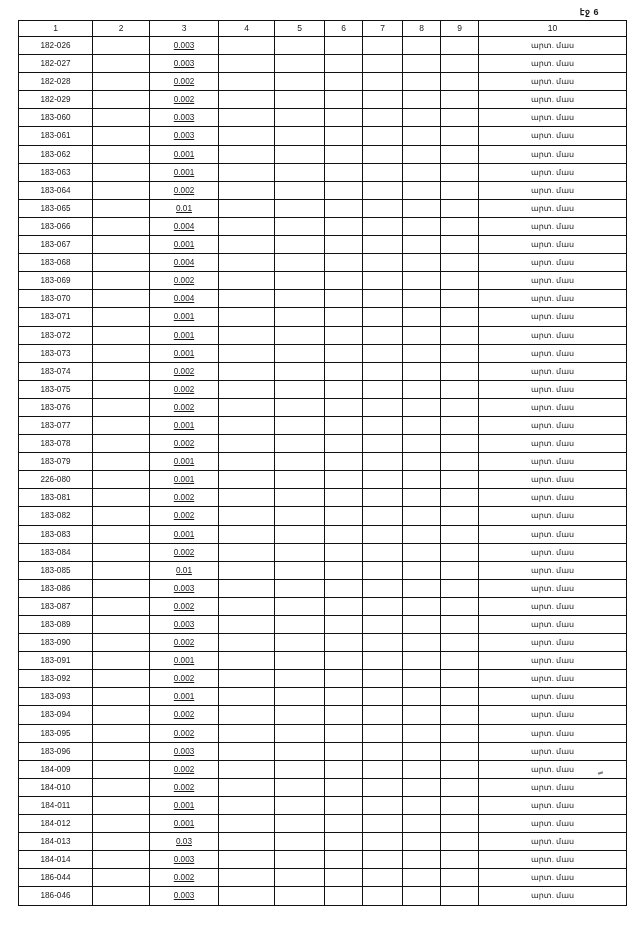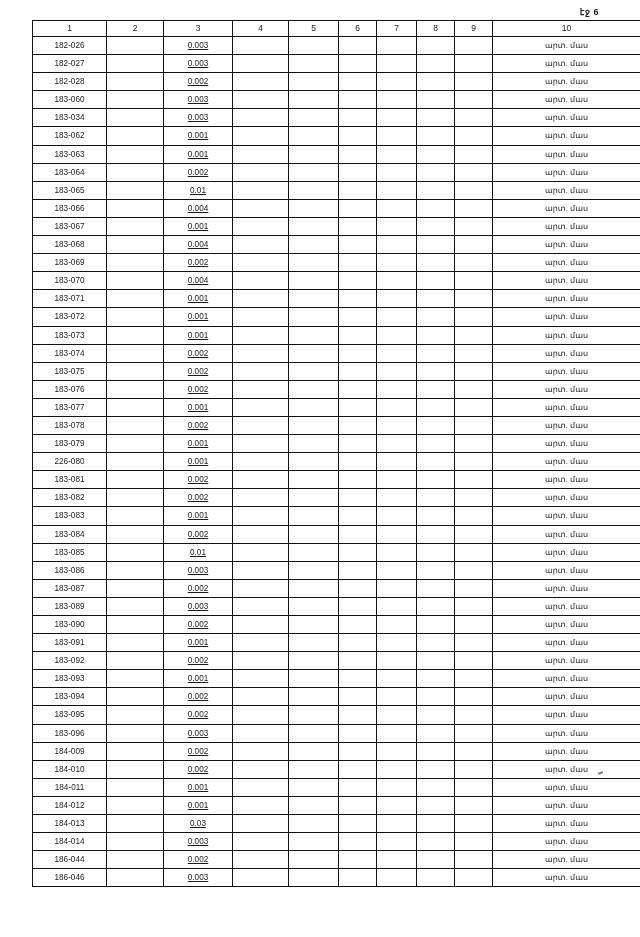--- a/index.html
+++ b/index.html
@@ -13,21 +13,21 @@
     font-family: "Liberation Sans", sans-serif;
     color: #1a1a1a;
     position: relative;
     overflow: hidden;
   }
   .page {
     position: relative;
     width: 639px;
     height: 937px;
     box-sizing: border-box;
-    padding: 6px 14px 4px 32px;
+    padding: 6px 14px 4px 18px;
   }
   .page-header {
     text-align: right;
     font-size: 9px;
     font-weight: bold;
     letter-spacing: 0.5px;
     padding-right: 26px;
     padding-bottom: 2px;
     height: 12px;
     line-height: 12px;
@@ -143,33 +143,45 @@
           <td class="c-num">0.002</td>
           <td class="c-blank"></td>
           <td class="c-blank"></td>
           <td class="c-blank"></td>
           <td class="c-blank"></td>
           <td class="c-blank"></td>
           <td class="c-blank"></td>
           <td class="c-txt">արտ. մաս</td>
         </tr>
         <tr>
+          <td class="c-no">182-029</td>
+          <td class="c-blank"></td>
+          <td class="c-num">0.002</td>
+          <td class="c-blank"></td>
+          <td class="c-blank"></td>
+          <td class="c-blank"></td>
+          <td class="c-blank"></td>
+          <td class="c-blank"></td>
+          <td class="c-blank"></td>
+          <td class="c-txt">արտ. մաս</td>
+        </tr>
+        <tr>
           <td class="c-no">183-060</td>
           <td class="c-blank"></td>
           <td class="c-num">0.003</td>
           <td class="c-blank"></td>
           <td class="c-blank"></td>
           <td class="c-blank"></td>
           <td class="c-blank"></td>
           <td class="c-blank"></td>
           <td class="c-blank"></td>
           <td class="c-txt">արտ. մաս</td>
         </tr>
         <tr>
-          <td class="c-no">183-034</td>
+          <td class="c-no">183-061</td>
           <td class="c-blank"></td>
           <td class="c-num">0.003</td>
           <td class="c-blank"></td>
           <td class="c-blank"></td>
           <td class="c-blank"></td>
           <td class="c-blank"></td>
           <td class="c-blank"></td>
           <td class="c-blank"></td>
           <td class="c-txt">արտ. մաս</td>
         </tr>

